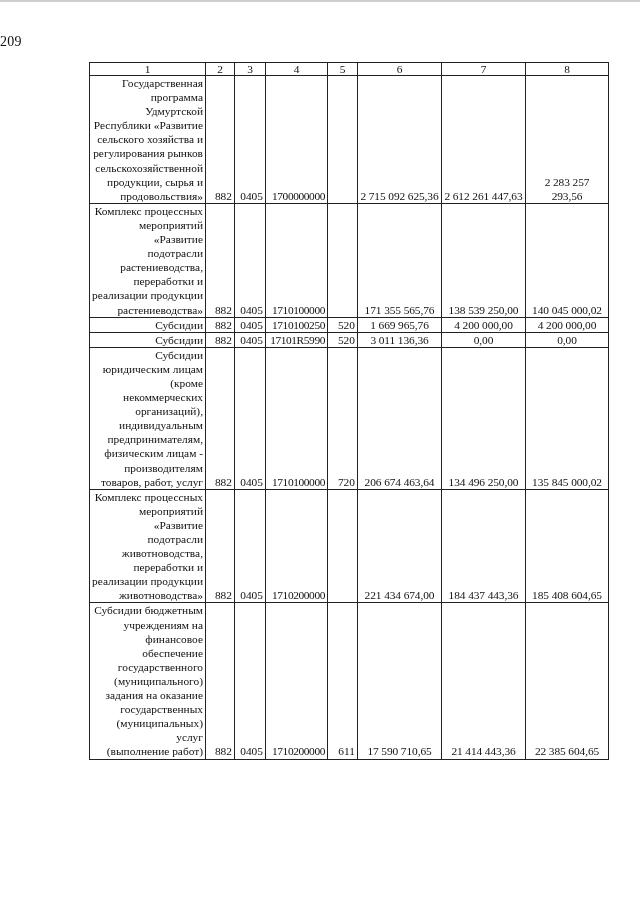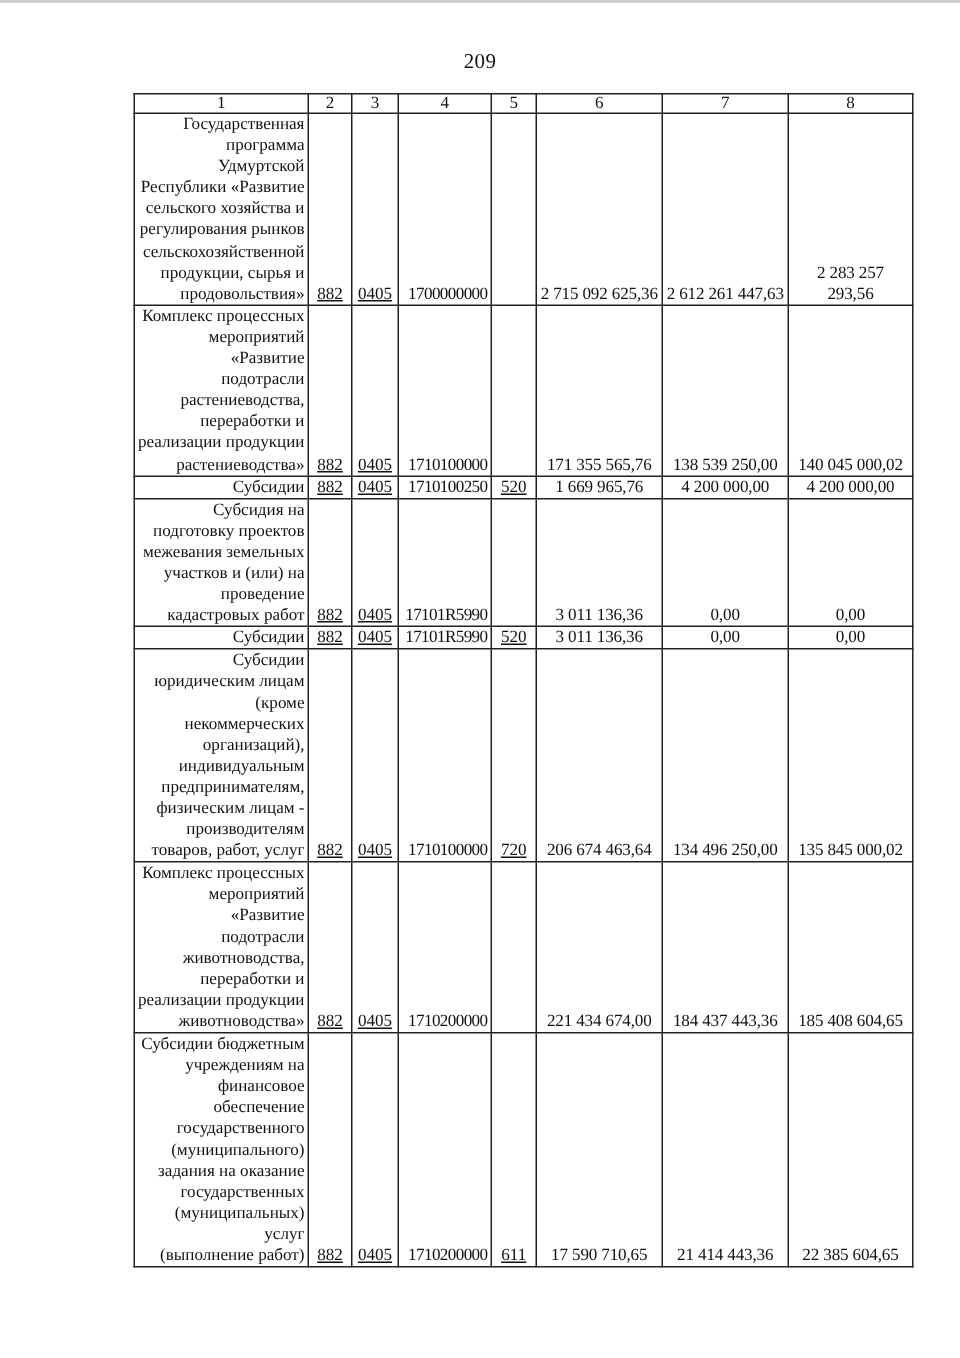--- a/index.html
+++ b/index.html
@@ -1,26 +1,26 @@
 <!DOCTYPE html>
 <html><head>
 <meta charset="utf-8">
 <style>
   html, body { margin:0; padding:0; background:#ffffff; }
   body { width:640px; height:905px; position:relative; overflow:hidden;
          font-family:"Liberation Serif","DejaVu Serif",serif; color:#111; }
   .topline { position:absolute; left:0; top:0; width:640px; height:2px; background:#cfcfcf; }
-  .page-number { position:absolute; left:0; top:34px; width:640px; text-align:center;
+  .page-number { position:absolute; left:0; top:34px; width:640px; text-align:left;
          font-size:14px; letter-spacing:0.2px; }
   table.budget { position:absolute; left:89px; top:62px; width:519px;
          border-collapse:collapse; table-layout:fixed; font-size:11.4px; line-height:14.1px; }
   table.budget td { border:1px solid #222; padding:0 2px; vertical-align:bottom; overflow:hidden; }
   table.budget tr.hdr td { text-align:center; height:12px; line-height:12px; vertical-align:middle; }
   td.name { text-align:right; padding-left:3px; white-space:pre-line; vertical-align:top !important; position:relative; }
-  td.c2, td.c3, td.c5 { text-align:center;text-decoration:underline; }
+  td.c2, td.c3, td.c5 { text-align:right; }
   td.c4 { text-align:right; letter-spacing:-0.4px; }
   td.num { text-align:center; padding-right:1px; letter-spacing:-0.1px; }
 </style>
 </head>
 <body>
 
 <div class="topline"></div>
 <div class="page-number">209</div>
 
 <table class="budget">
@@ -86,35 +86,20 @@
       <td class="name">Субсидии</td>
       <td class="c2">882</td>
       <td class="c3">0405</td>
       <td class="c4">1710100250</td>
       <td class="c5">520</td>
       <td class="num">1 669 965,76</td>
       <td class="num">4 200 000,00</td>
       <td class="num">4 200 000,00</td>
     </tr>
 
-    <tr style="height:75px">
-      <td class="name">Субсидия на
-подготовку проектов
-межевания земельных
-участков и (или) на
-проведение
-кадастровых работ</td>
-      <td class="c2">882</td>
-      <td class="c3">0405</td>
-      <td class="c4">17101R5990</td>
-      <td class="c5"></td>
-      <td class="num">3 011 136,36</td>
-      <td class="num">0,00</td>
-      <td class="num">0,00</td>
-    </tr>
 
     <tr style="height:15px">
       <td class="name">Субсидии</td>
       <td class="c2">882</td>
       <td class="c3">0405</td>
       <td class="c4">17101R5990</td>
       <td class="c5">520</td>
       <td class="num">3 011 136,36</td>
       <td class="num">0,00</td>
       <td class="num">0,00</td>

